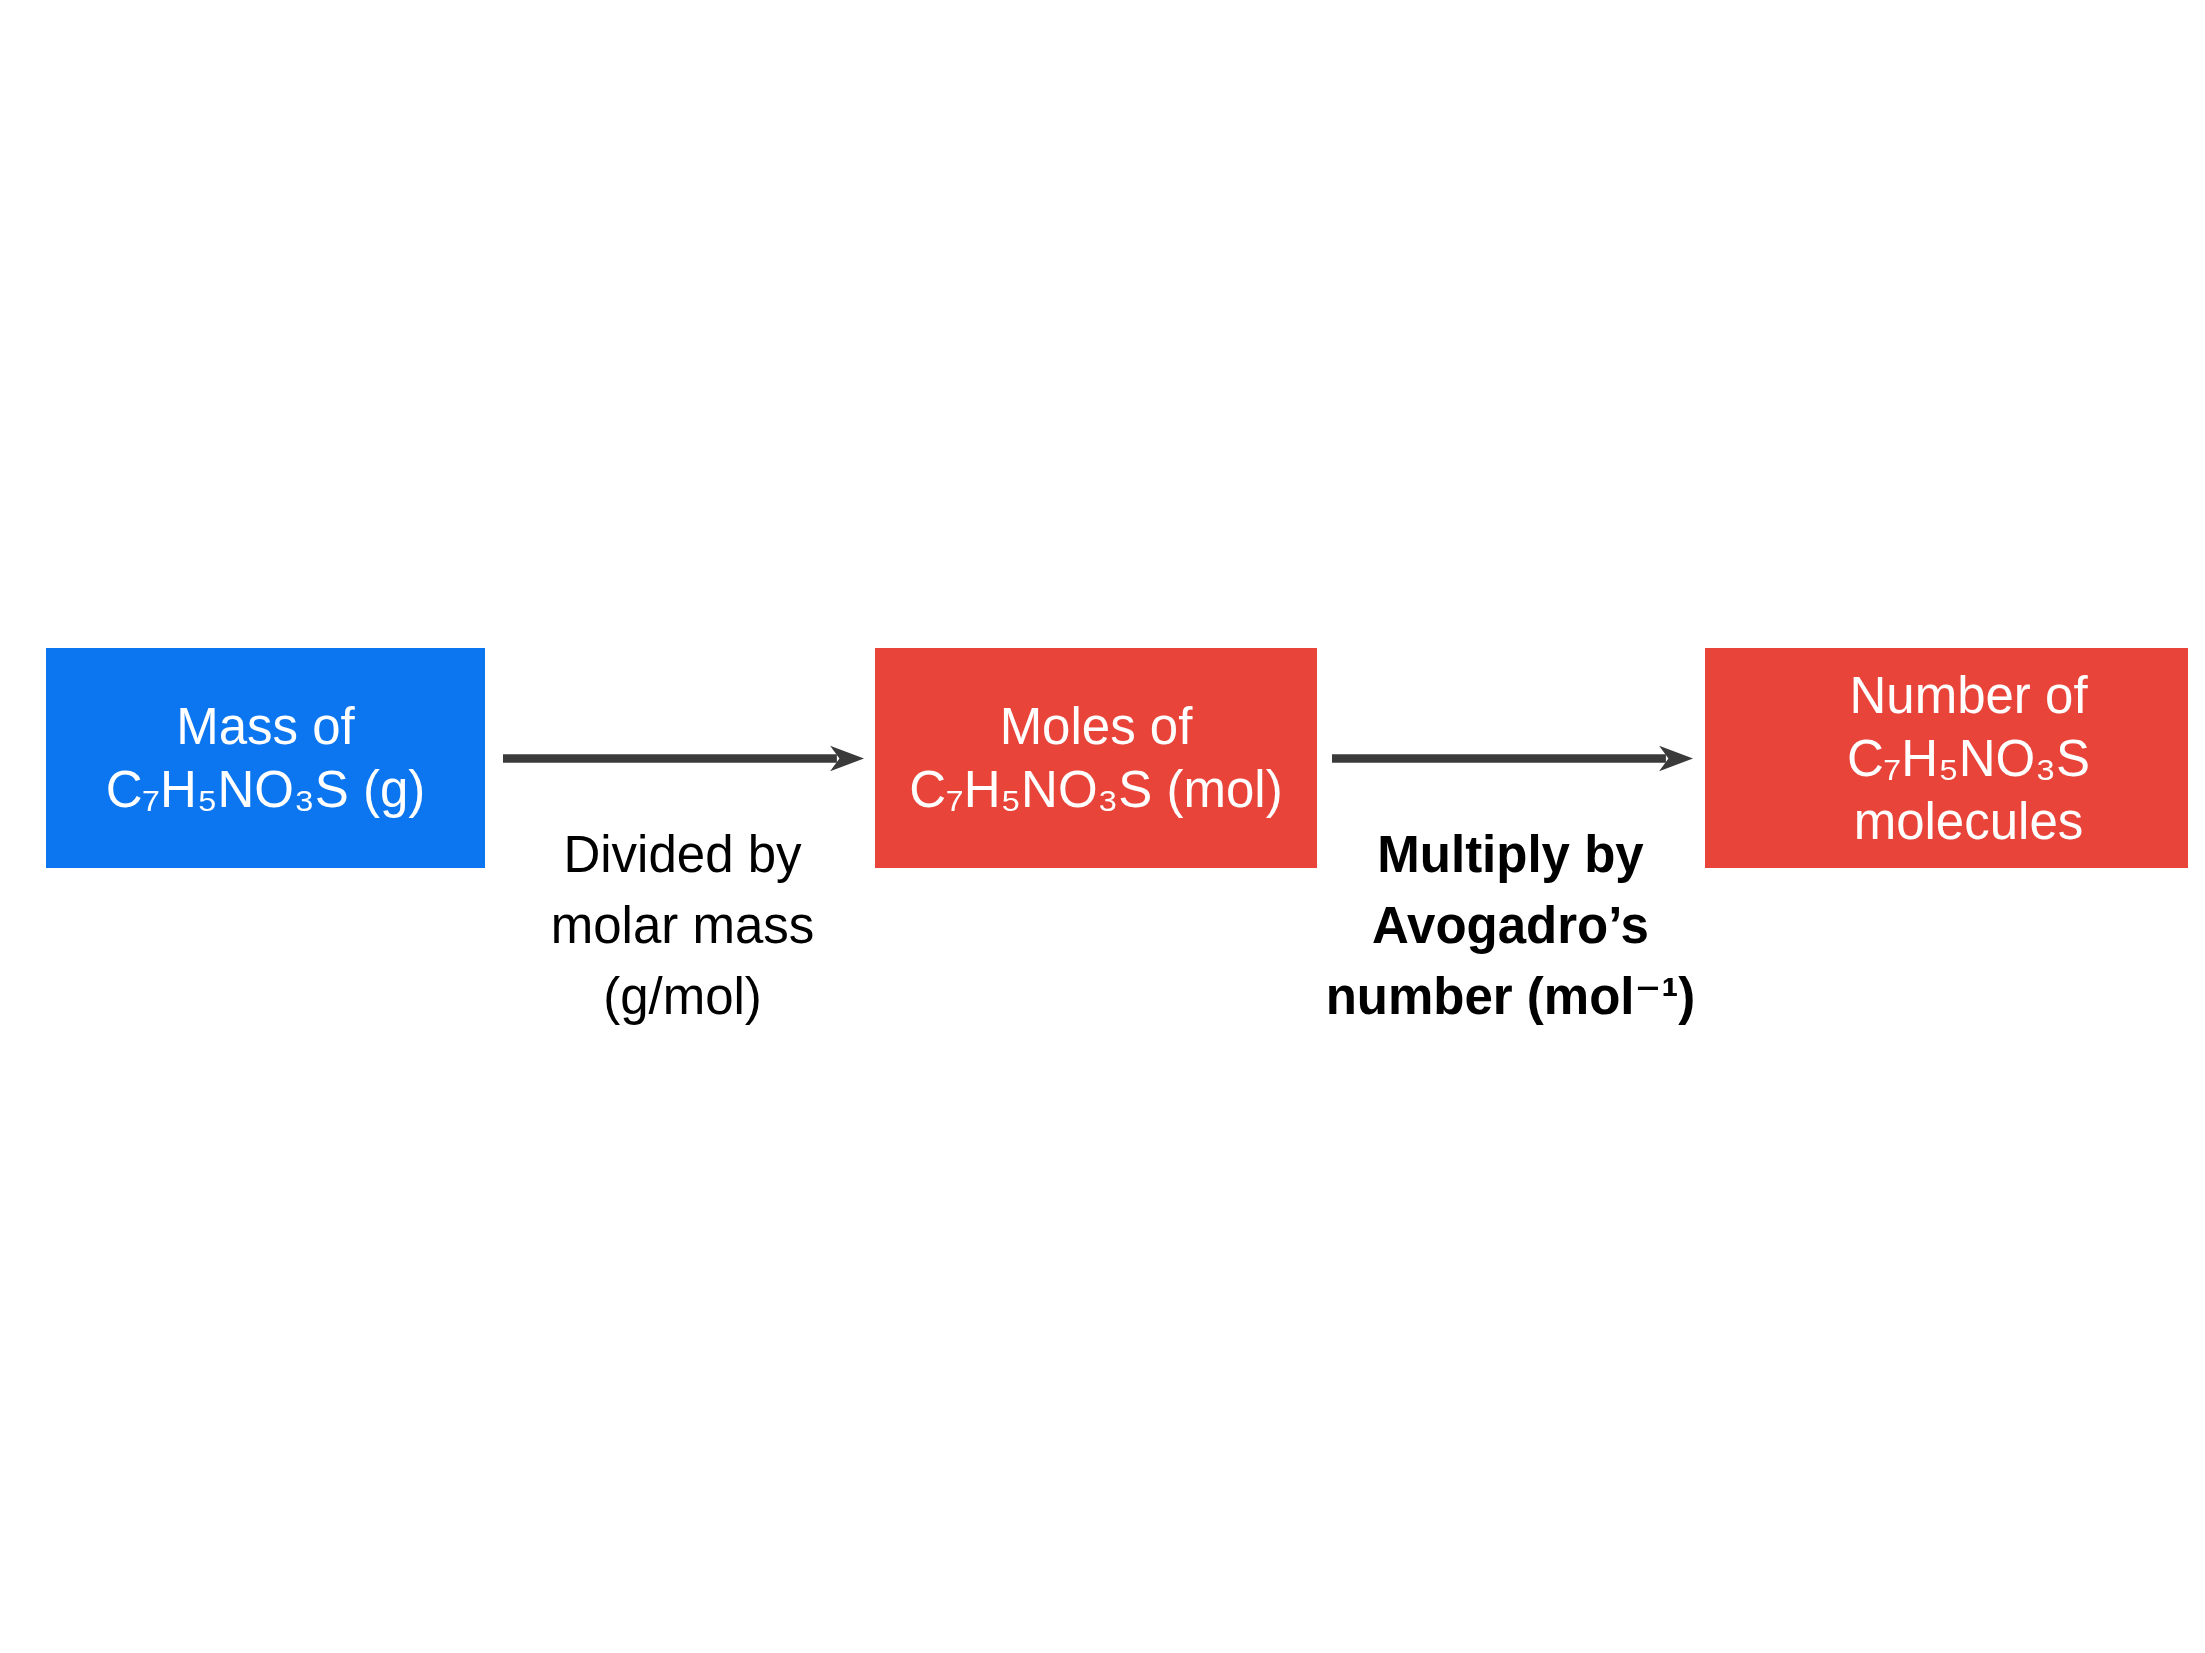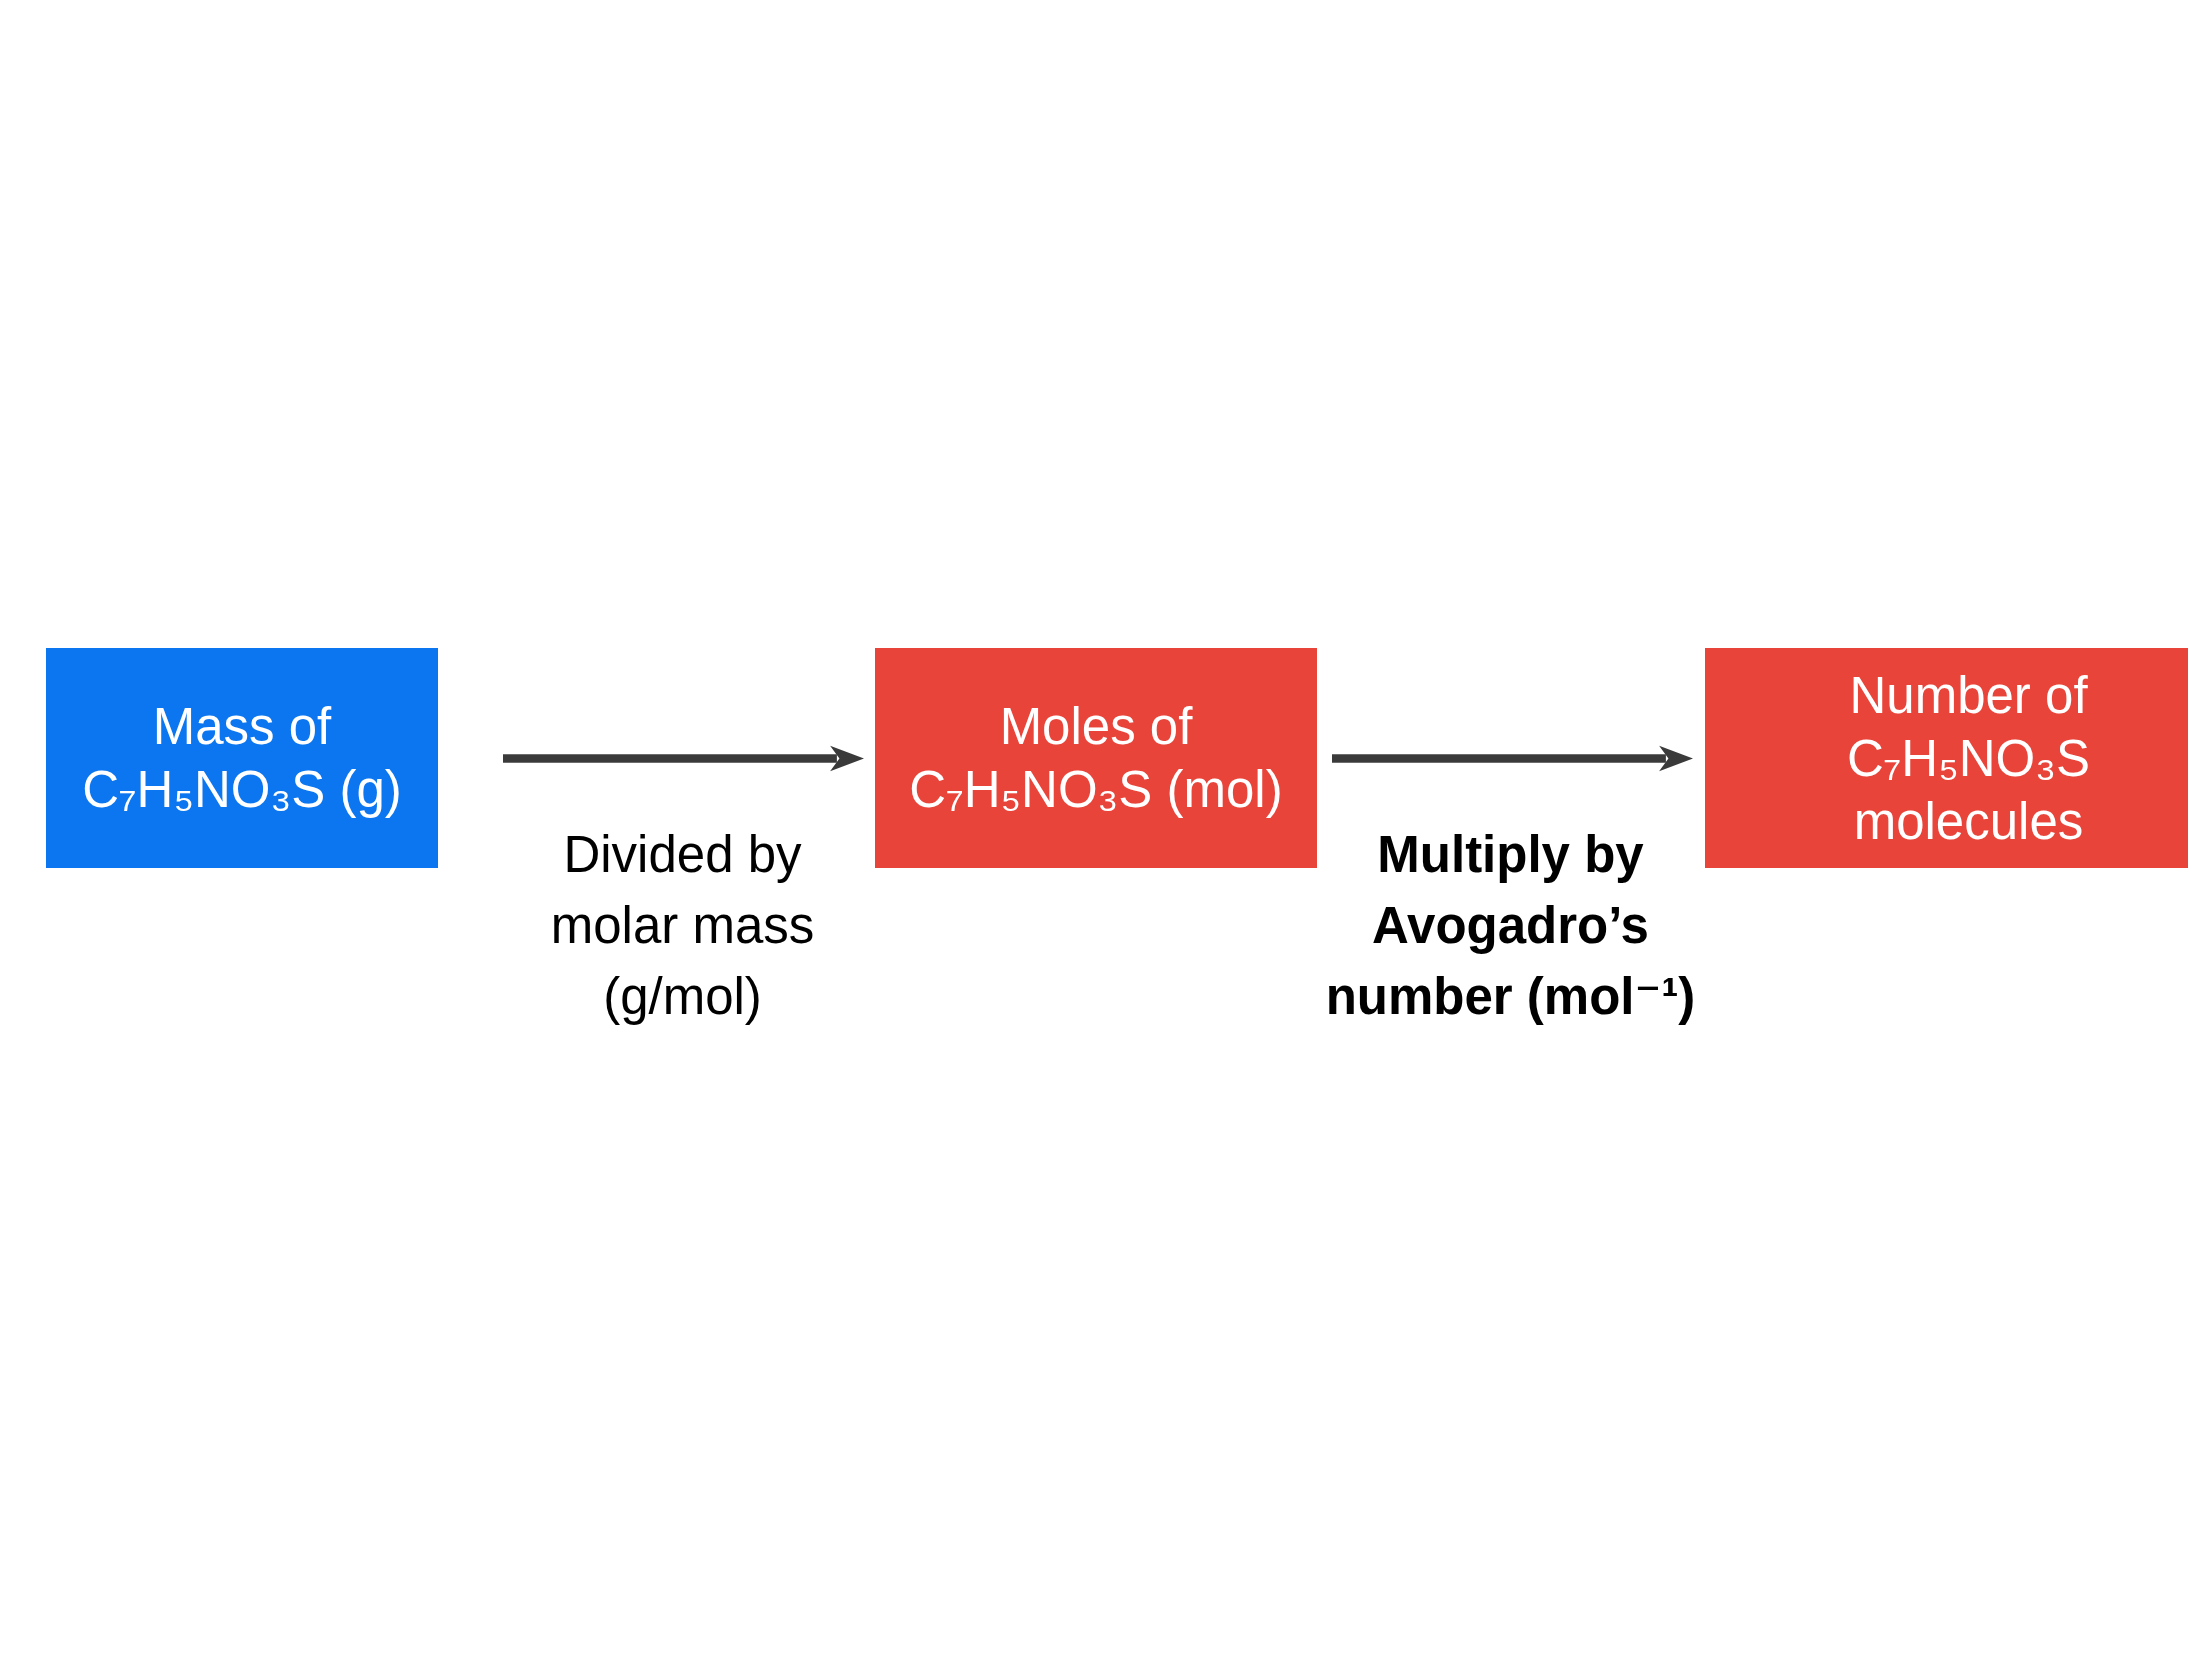--- a/index.html
+++ b/index.html
@@ -24,21 +24,21 @@
     justify-content: center;
     text-align: center;
   }
   .box-text {
     color: #ffffff;
     font-size: 51px;
     line-height: 63px;
     white-space: pre-line;
     font-weight: 400;
   }
-  .box-mass      { left: 46px;   width: 392px; background: #0b76f0; text-align: center; }
+  .box-mass      { left: 46px;   width: 439px; background: #0b76f0; text-align: center; }
   .box-moles     { left: 875px; width: 442px; background: #e9443a; }
   .box-molecules { left: 1705px; width: 439px; background: #e9443a; padding-left: 44px; }
 
   .arrow {
     position: absolute;
     top: 738px;
     width: 361px;
     height: 41px;
   }
   .arrow-1 { left: 503px; }

